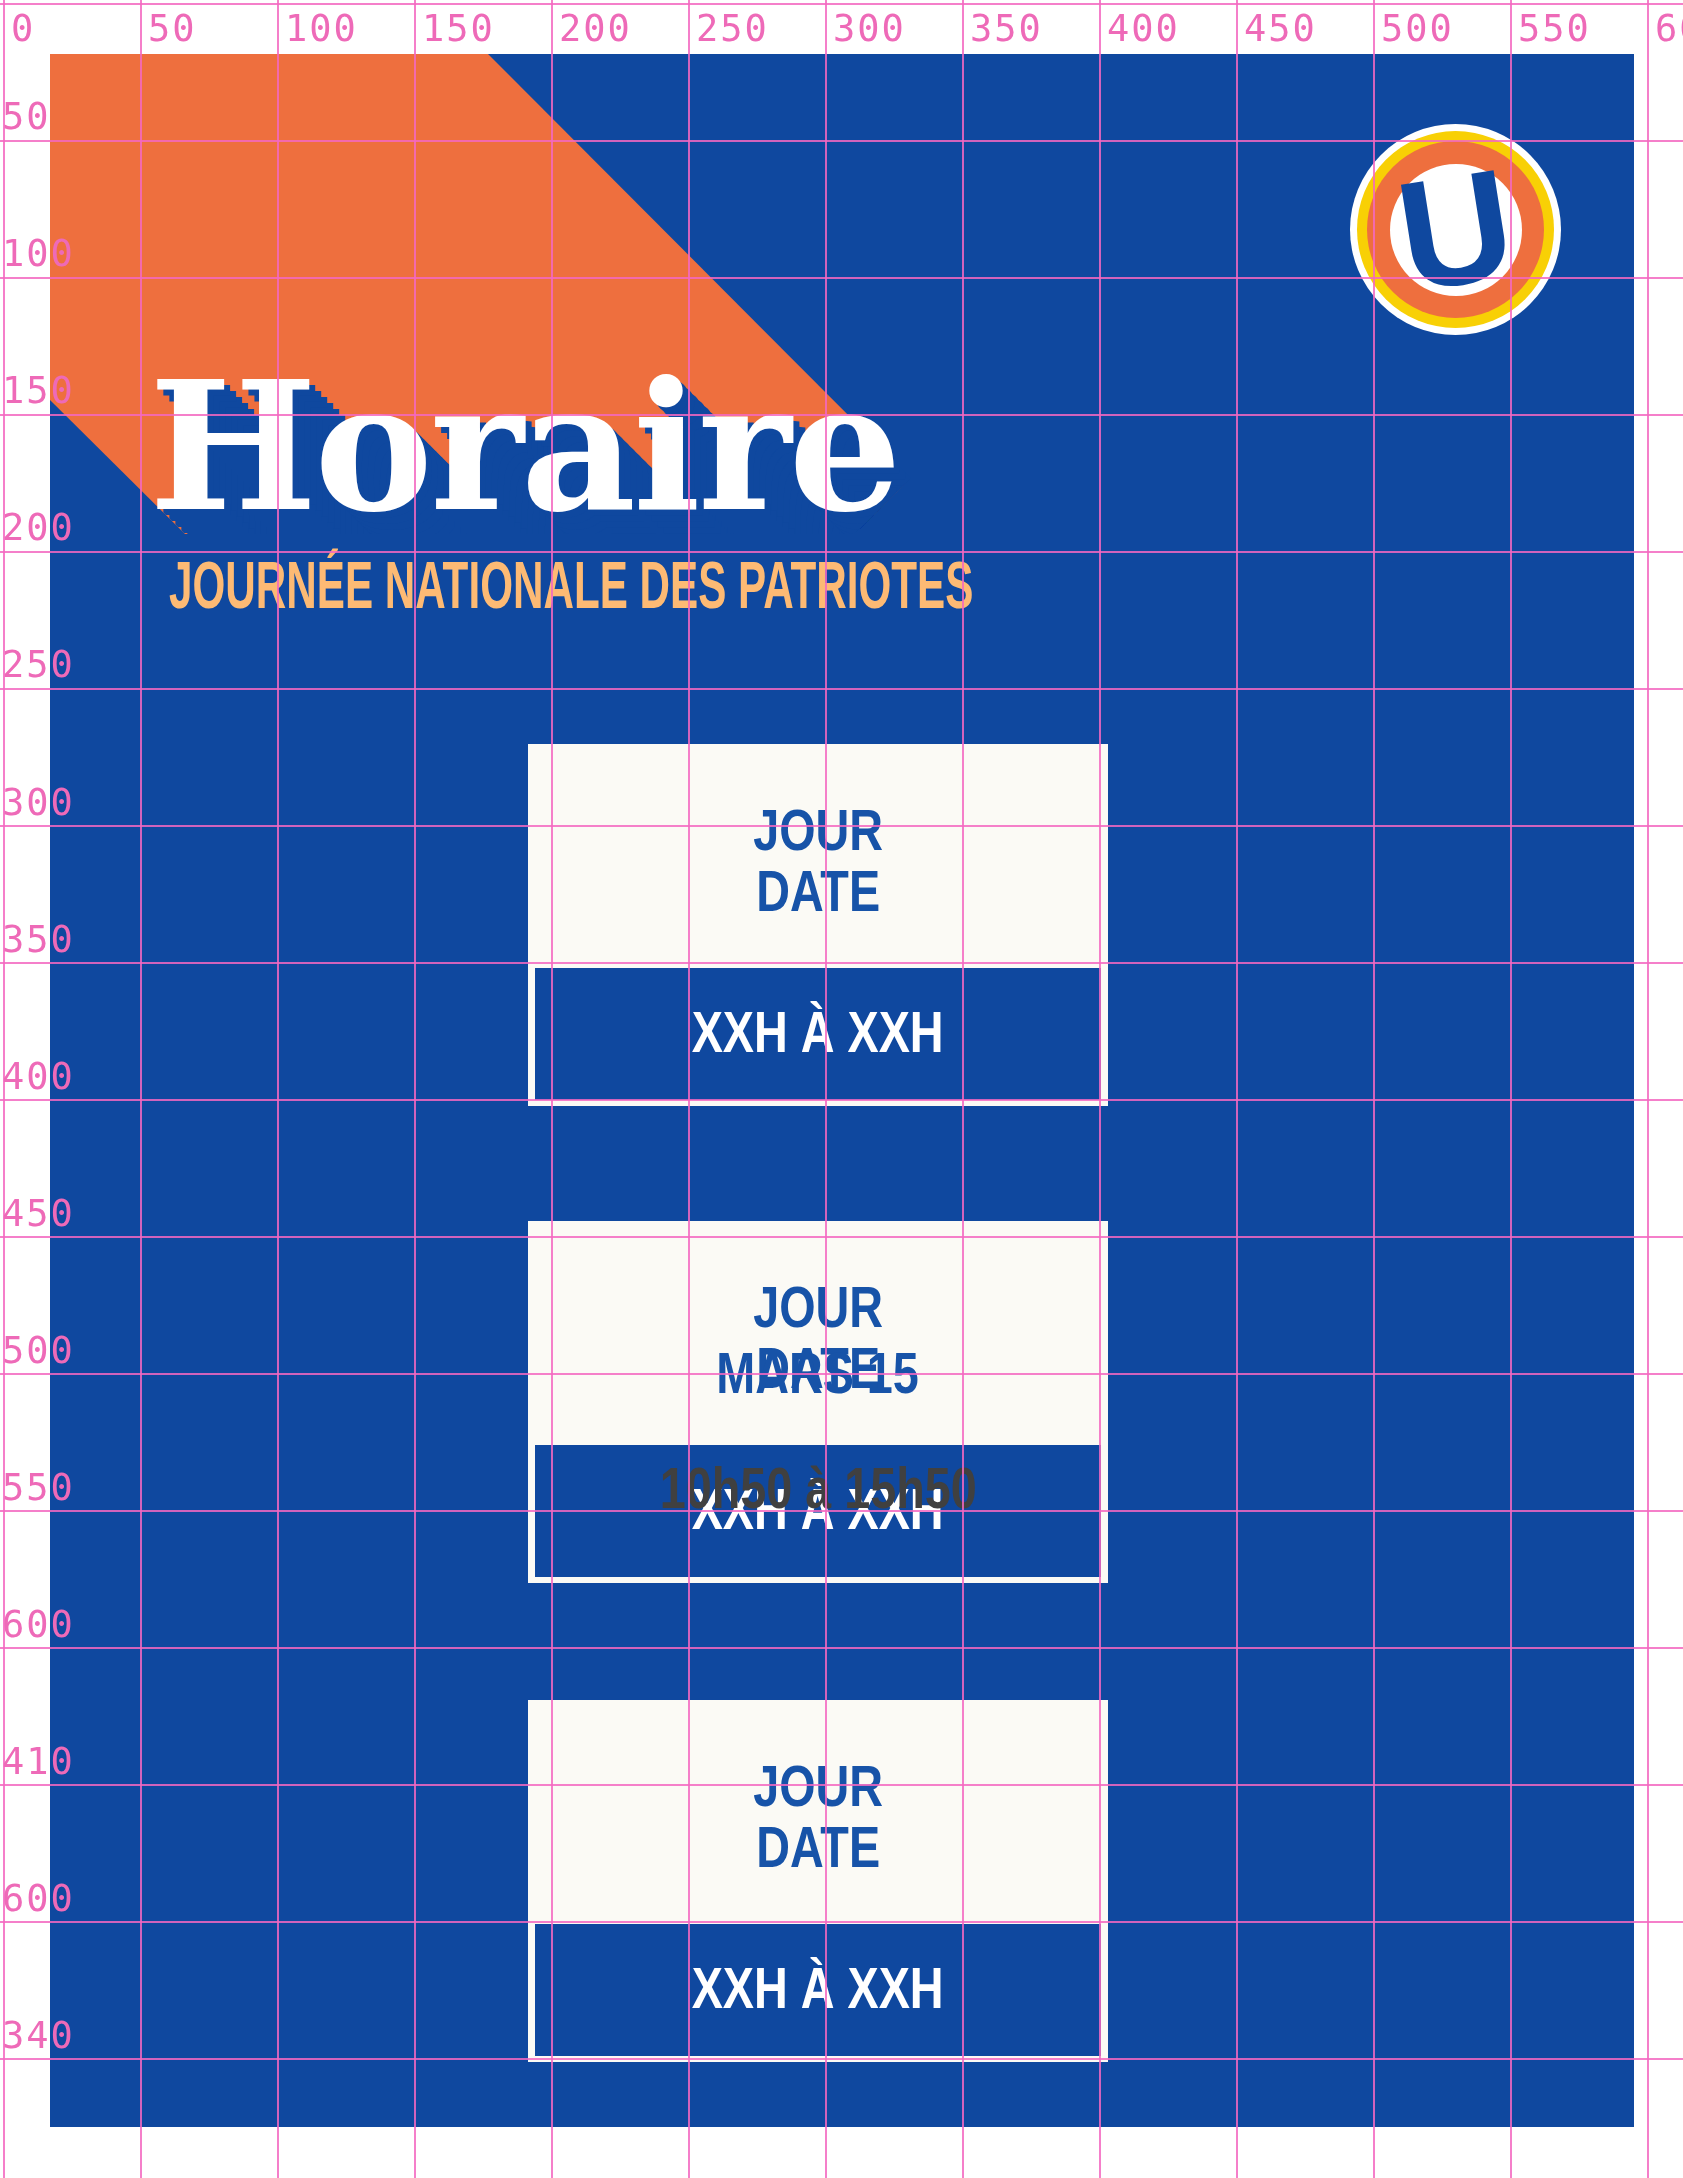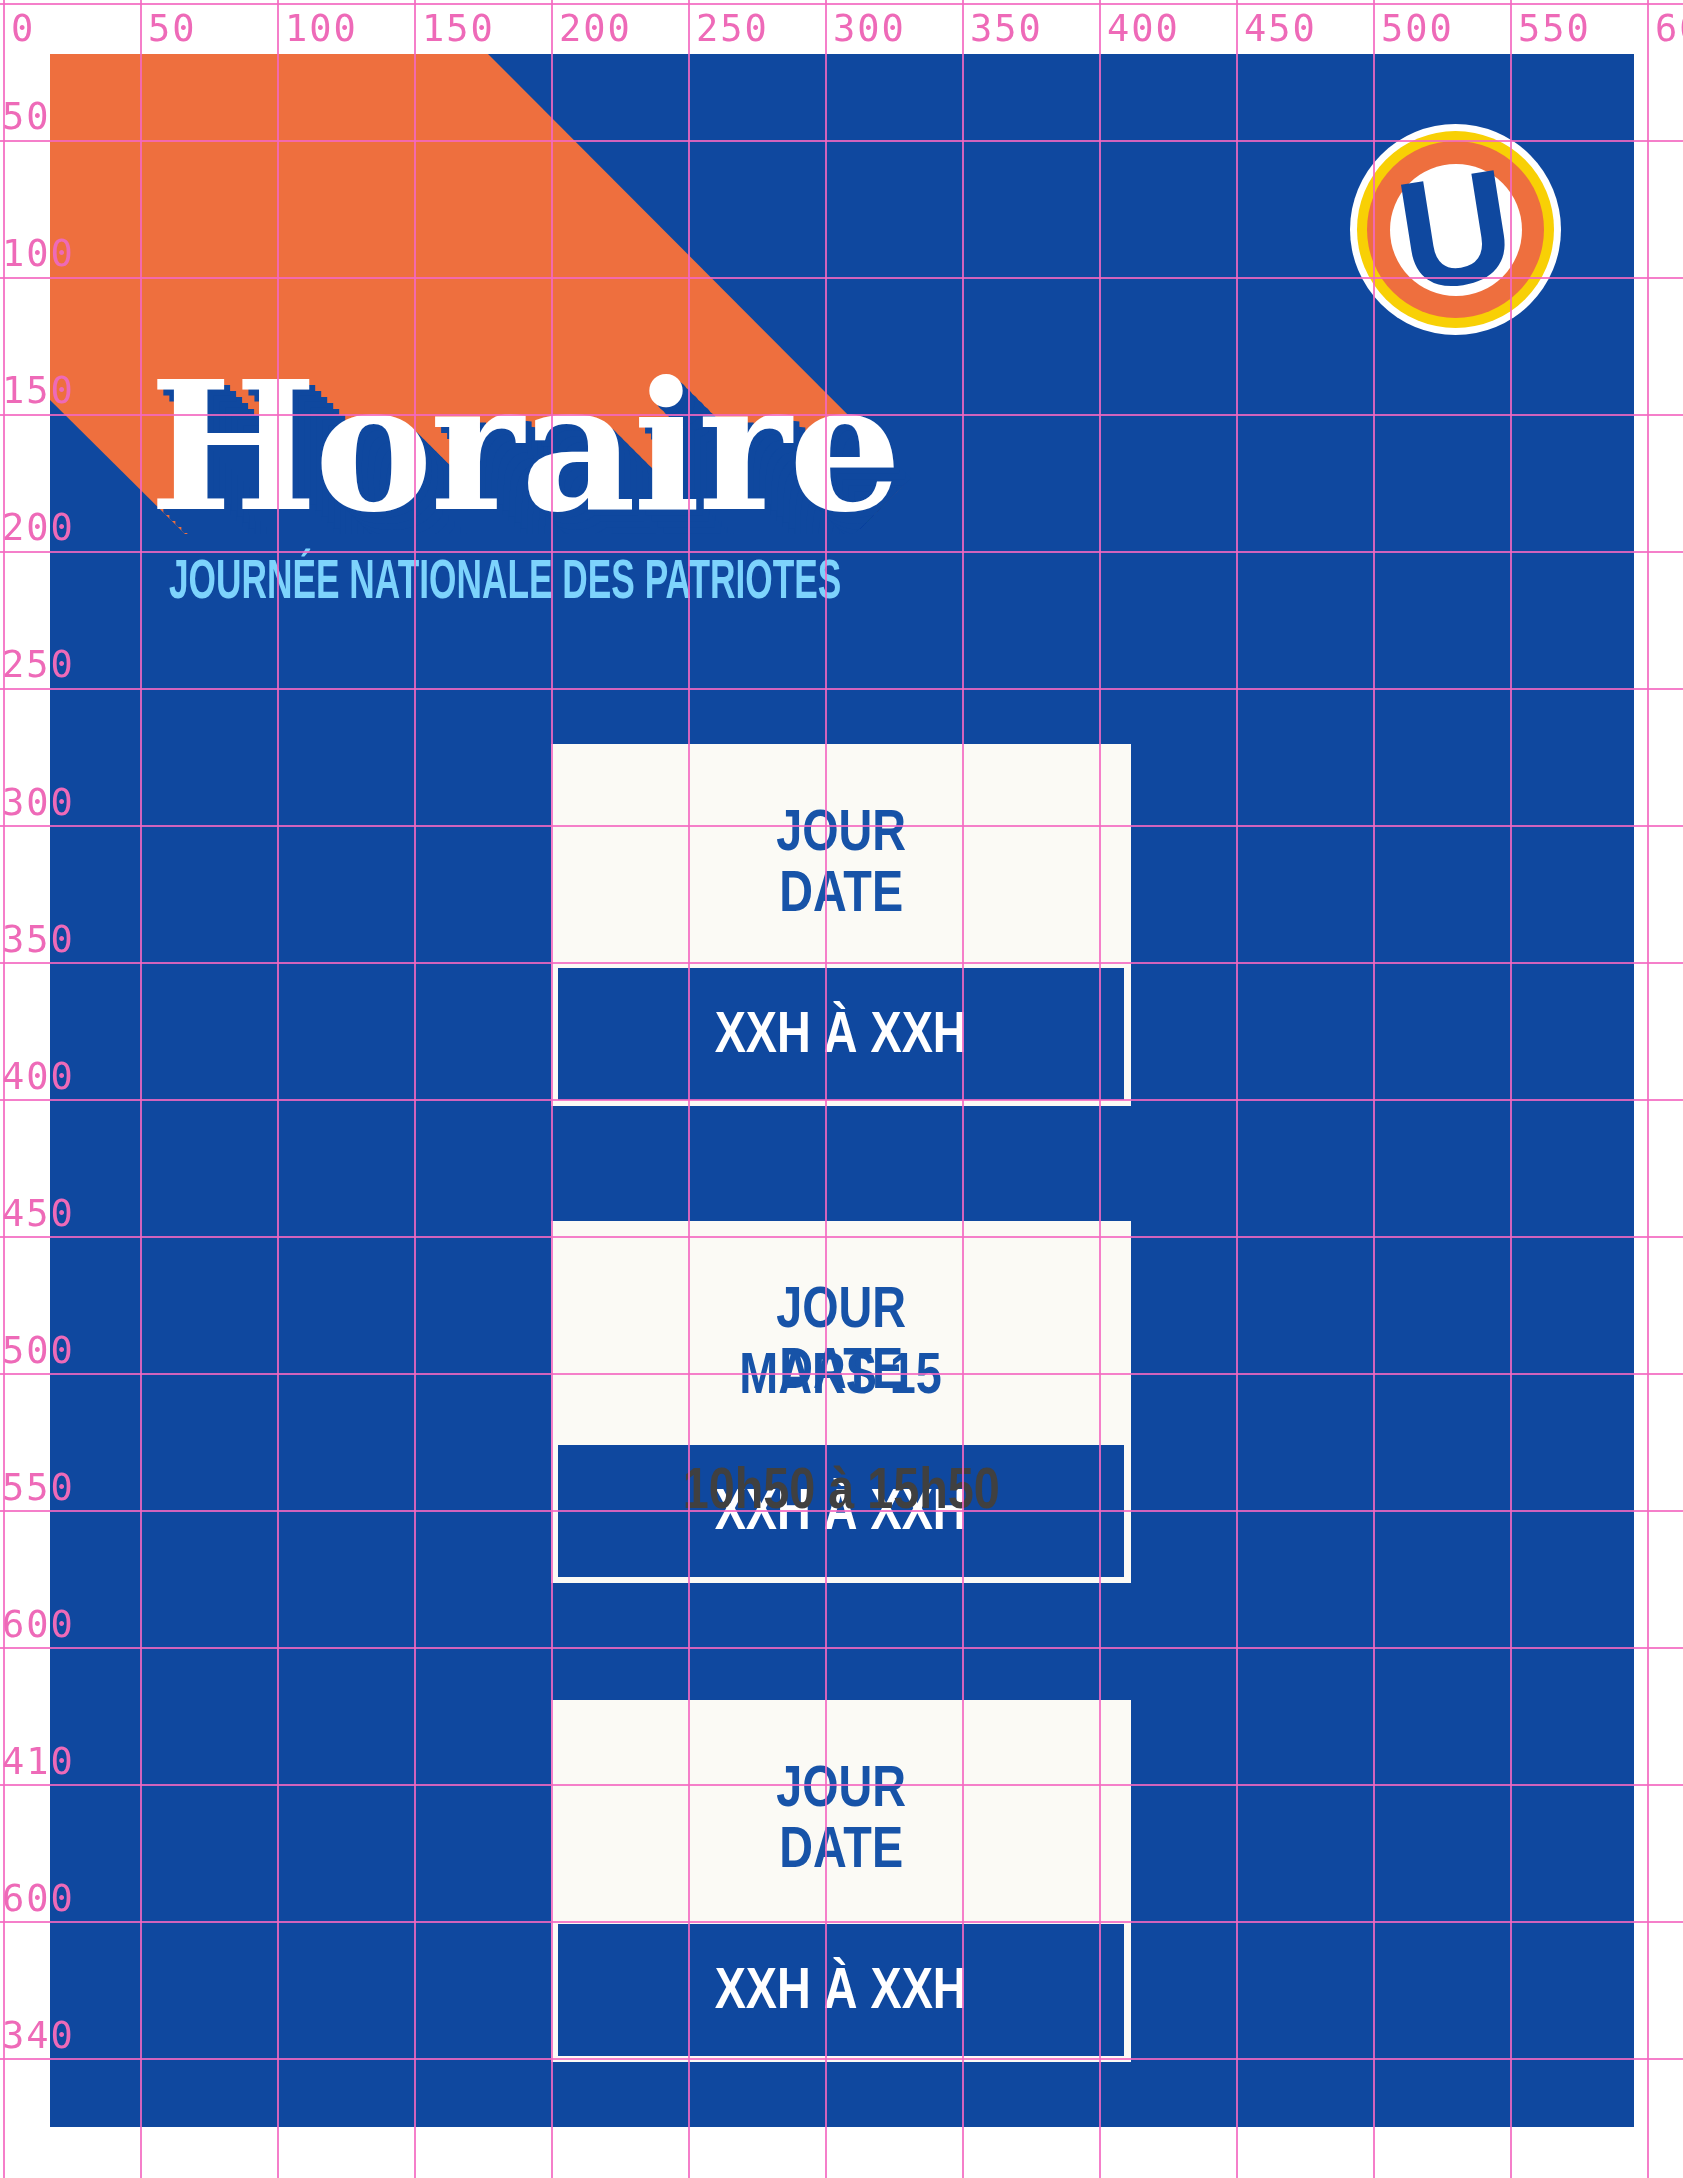--- a/index.html
+++ b/index.html
@@ -29,40 +29,40 @@
     clip-path:polygon(0px 0px,438px 0px,861px 424px,804px 480px,135px 480px,0px 346px);
   }
   .title-text{
     position:absolute;left:99px;top:304px;
     font-family:"DejaVu Serif",serif;font-weight:700;
     font-size:178px;line-height:1;letter-spacing:-3px;white-space:nowrap;
   }
   #title-shadow{color:transparent}
   #title{color:#ffffff}
   #subtitle{
-    position:absolute;left:119px;top:497px;color:#7dd3fc;
-    font-size:56px;line-height:1;font-weight:700;white-space:nowrap;text-decoration:underline;
+    position:absolute;left:119px;top:497px;color:#fdba74;
+    font-size:67px;line-height:1;font-weight:700;white-space:nowrap;text-decoration:underline;
   }
   #subtitle .cond{display:inline-block;transform:scaleX(.63);transform-origin:left center}
   
   #badge{position:absolute;left:1300px;top:70px;width:211px;height:211px}
   .ring{position:absolute;border-radius:50%}
   .ring.white-outer{left:0;top:0;width:211px;height:211px;background:#ffffff}
   .ring.yellow{left:7px;top:7px;width:197px;height:197px;background:var(--yellow)}
   .ring.orange{left:17px;top:17px;width:177px;height:177px;background:var(--orange)}
   .ring.inner{left:40px;top:40px;width:132px;height:132px;background:#ffffff}
   #badge .u-letter{
     position:absolute;left:0;top:0;width:211px;height:211px;
     display:flex;align-items:center;justify-content:center;
     color:var(--blue);font-weight:700;font-size:156px;line-height:1;
     transform:rotate(-9deg);
   }
   
   .card{
-    position:absolute;left:501px;width:580px;height:362px;
+    position:absolute;left:478px;width:580px;height:362px;
     background:var(--card-white);
   }
   .card .time-box{
     position:absolute;left:7px;top:224px;width:566px;height:132px;
     background:var(--blue);
   }
   .slot{
     position:absolute;left:0;width:100%;text-align:center;
     font-weight:700;font-size:57px;line-height:61px;white-space:nowrap;
   }

